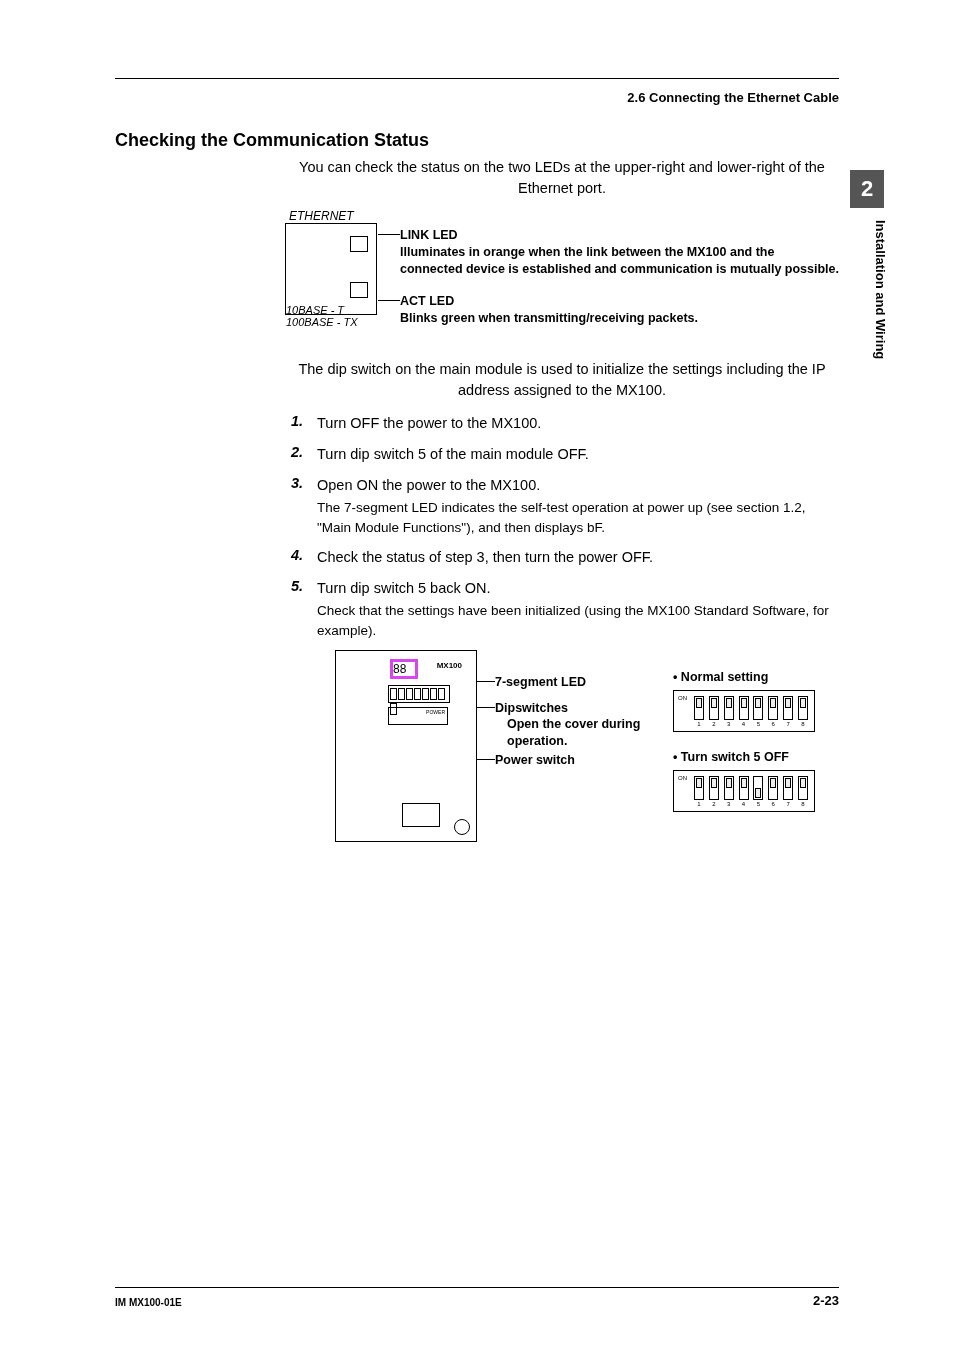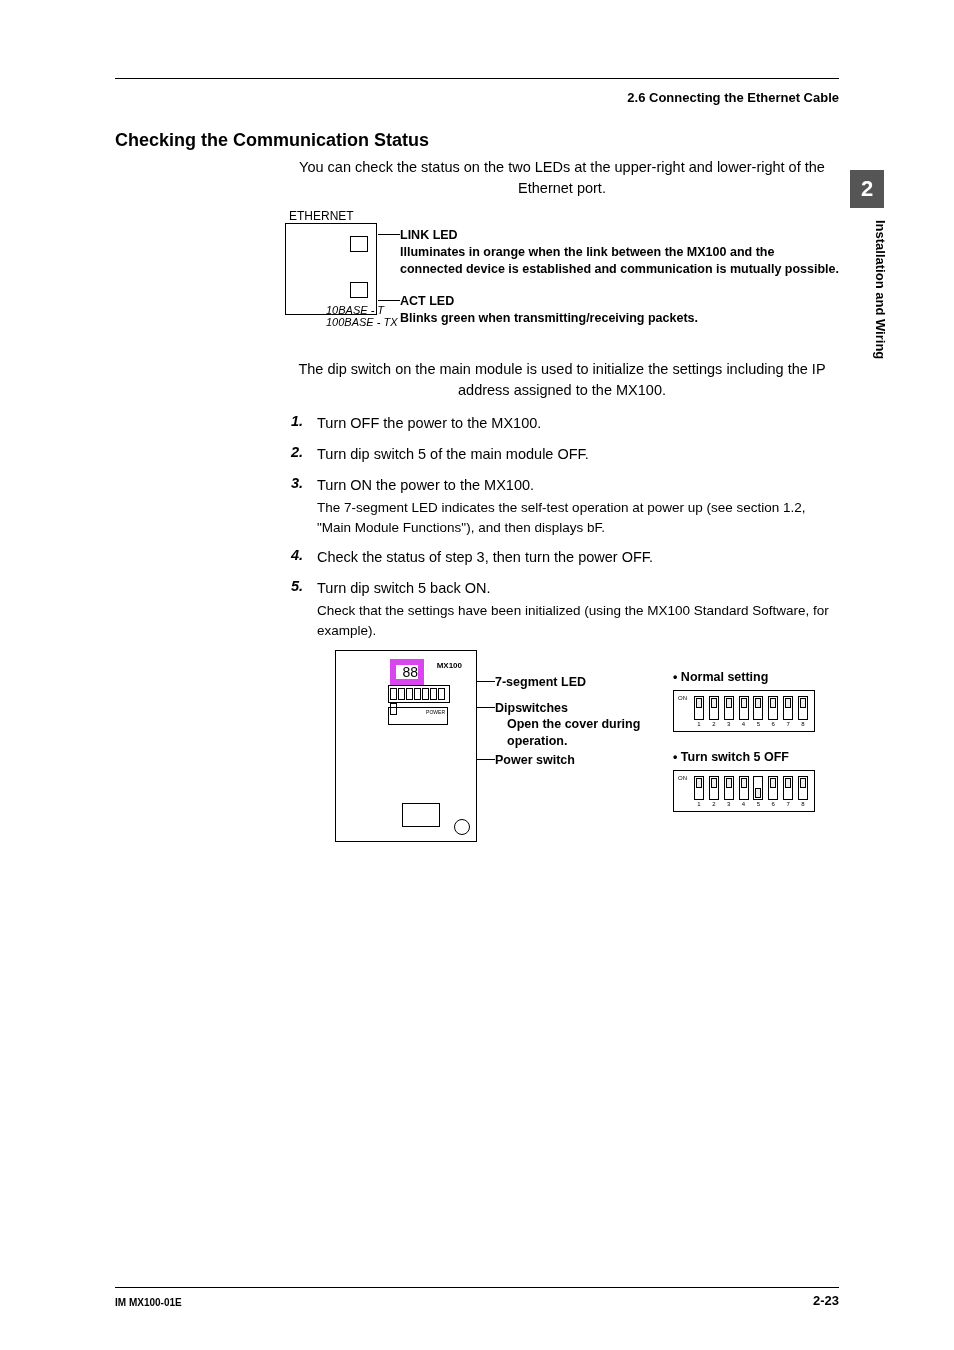--- a/index.html
+++ b/index.html
@@ -45,20 +45,21 @@
     line-height: 1.45;
     text-align: center;
   }
   .fig-wrap {
     margin-left: 170px;
     margin-top: 10px;
     position: relative;
     height: 150px;
   }
   .eth-label {
+    font-style: italic;
     font-size: 12px;
     position: absolute;
     left: 4px;
     top: 0;
   }
   .eth-port {
     position: absolute;
     left: 0;
     top: 14px;
     width: 90px;
@@ -78,21 +79,20 @@
   }
   .eth-port::before { top: 12px; }
   .eth-port::after { top: 58px; }
   .port-lines {
     position: absolute;
     left: 0; bottom: -14px;
     font-size: 11px;
     font-style: italic;
     line-height: 1.1;
     white-space: nowrap;
-    margin-left: 40px;
   }
   .callout {
     position: absolute;
     left: 115px;
     width: 440px;
     font-size: 12.5px;
     line-height: 1.35;
   }
   .callout .lead-line {
     position: absolute;
@@ -146,24 +146,24 @@
   }
   .mx-label {
     position: absolute;
     right: 14px; top: 10px;
     font-size: 8px; font-weight: bold;
   }
   .seg {
     position: absolute;
     left: 54px; top: 8px;
     width: 22px; height: 14px;
-    border: 6px solid #d946ef;
+    border: 3px solid #d946ef;
     background: #fff;
-    font-size: 14px;
-    text-align: right;
+    font-size: 12px;
+    text-align: left;
     line-height: 14px;
   }
   .dipbox {
     position: absolute;
     left: 52px; top: 34px;
     width: 60px; height: 16px;
     border: 0.5px solid #000;
   }
   .dipbox .d {
     display: inline-block;
@@ -346,21 +346,21 @@
       </div>
       <div class="li">
         <div class="num">2.</div>
         <div class="li-body">
           <div>Turn dip switch 5 of the main module OFF.</div>
         </div>
       </div>
       <div class="li">
         <div class="num">3.</div>
         <div class="li-body">
-          <div>Turn ON the power to the MX100.</div>
+          <div>Open ON the power to the MX100.</div>
           <div class="li-sub">The 7-segment LED indicates the self-test operation at power up (see section 1.2, "Main Module Functions"), and then displays bF.</div>
         </div>
       </div>
       <div class="li">
         <div class="num">4.</div>
         <div class="li-body">
           <div>Check the status of step 3, then turn the power OFF.</div>
         </div>
       </div>
       <div class="li">

